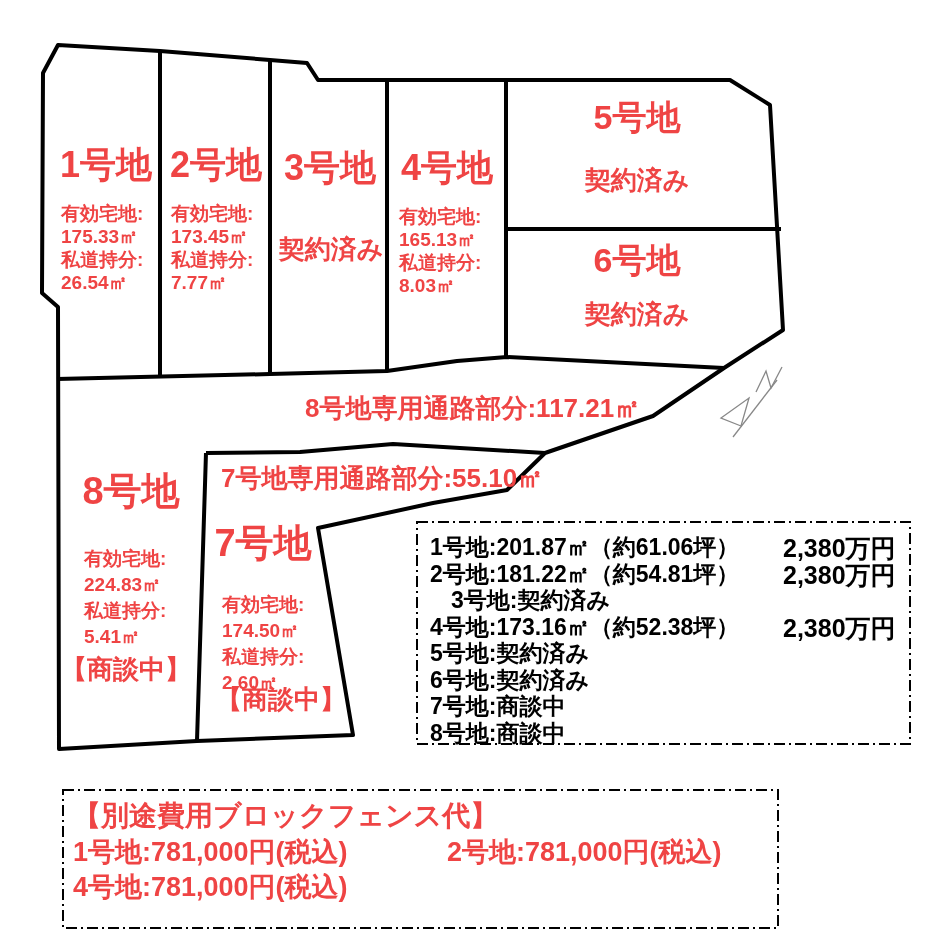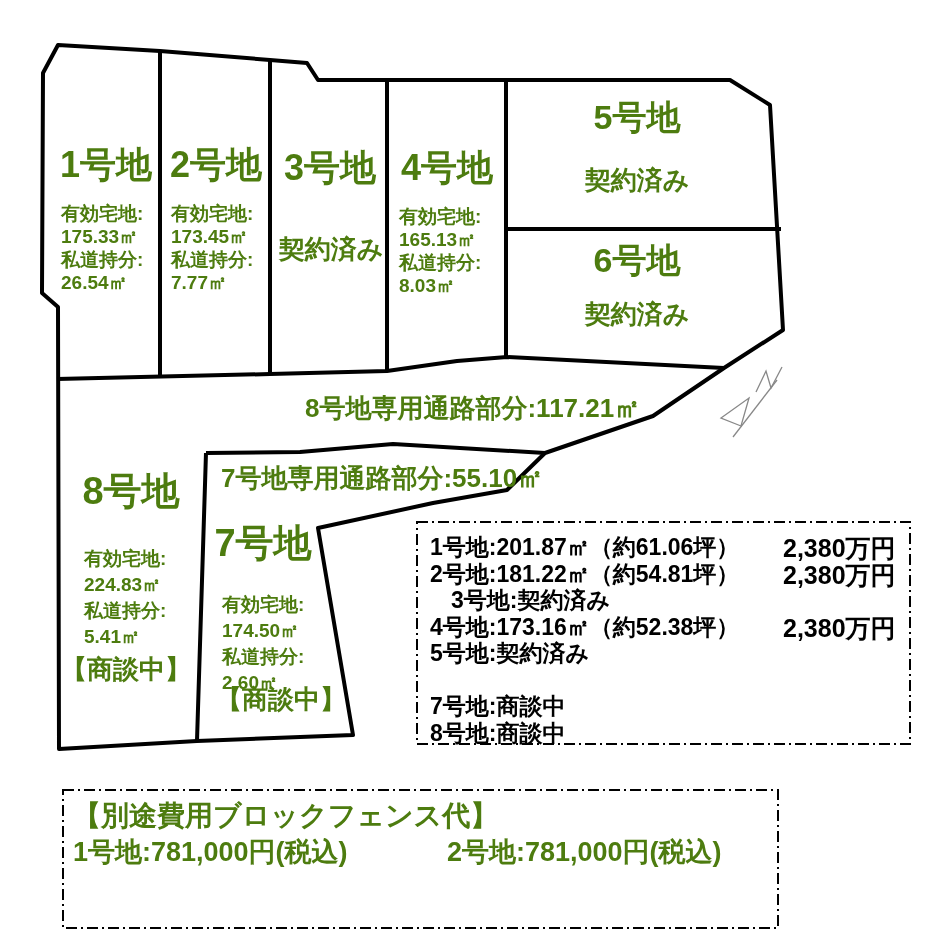--- a/index.html
+++ b/index.html
@@ -1,19 +1,19 @@
 <!DOCTYPE html>
 <html><head>
 <meta charset="utf-8">
 <style>
   html,body{margin:0;padding:0;background:#fff;}
   .stage{position:relative;width:952px;height:952px;background:#fff;overflow:hidden;
          font-family:"Liberation Sans","DejaVu Sans",sans-serif;color:#000;}
   svg.geom{position:absolute;left:0;top:0;}
-  .lbl{position:absolute;font-weight:bold;white-space:nowrap;color:#4d7c0f;}
+  .lbl{position:absolute;font-weight:bold;white-space:nowrap;color:#ef4444;}
   .ctr{transform:translateX(-50%);}
   .plot-title{font-size:36px;line-height:1;}
   .plot-title-sm{font-size:34px;line-height:1;}
   .plot-title-lg{font-size:38px;line-height:1;}
   .details{font-size:19px;line-height:23px;}
   .details-lg{font-size:19px;line-height:26px;}
   .status{font-size:26px;line-height:1;}
   .corridor{font-size:26px;line-height:1;}
   .pricebox{position:absolute;left:417px;top:522px;width:493px;height:222px;}
   .prow{position:absolute;left:13px;height:27px;font-size:23px;font-weight:bold;white-space:nowrap;}
@@ -102,21 +102,23 @@
     <div>2.60㎡</div>
   </div>
   <div class="lbl ctr status" style="left:281px;top:686px;">【商談中】</div>
 
   <div class="pricebox">
     <div class="prow" style="top:10px;"><span>1号地:201.87㎡（約61.06坪）</span><span class="pprice">2,380万円</span></div>
     <div class="prow" style="top:37px;"><span>2号地:181.22㎡（約54.81坪）</span><span class="pprice">2,380万円</span></div>
     <div class="prow" style="top:63px;margin-left:21px;"><span>3号地:契約済み</span></div>
     <div class="prow" style="top:90px;"><span>4号地:173.16㎡（約52.38坪）</span><span class="pprice">2,380万円</span></div>
     <div class="prow" style="top:116px;"><span>5号地:契約済み</span></div>
+    <div class="prow" style="top:143px;"><span>6号地:契約済み</span></div>
     <div class="prow" style="top:169px;"><span>7号地:商談中</span></div>
     <div class="prow" style="top:196px;text-align:center;"><span>8号地:商談中</span></div>
   </div>
 
   <div class="lbl fencetitle" style="left:73px;top:802px;">【別途費用ブロックフェンス代】</div>
   <div class="lbl fenceline" style="left:73px;top:839px;">1号地:781,000円(税込)</div>
   <div class="lbl fenceline" style="left:447px;top:839px;">2号地:781,000円(税込)</div>
+  <div class="lbl fenceline" style="left:73px;top:874px;">4号地:781,000円(税込)</div>
 
 </div>
 
 </body></html>

